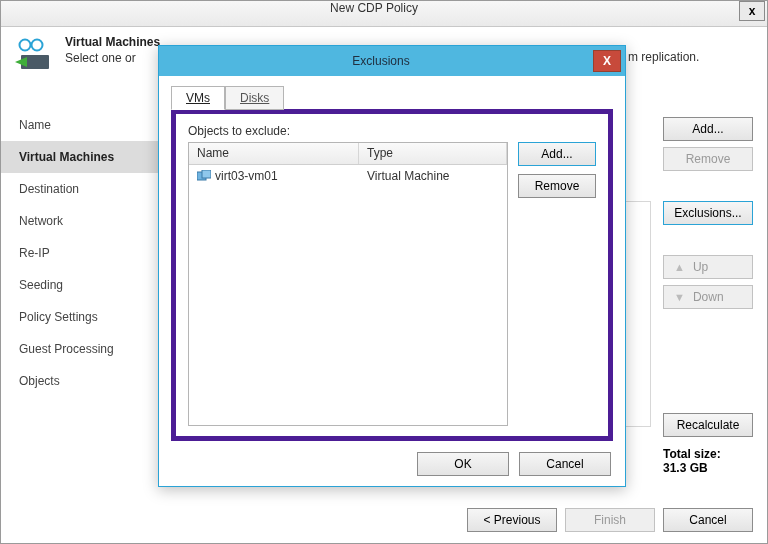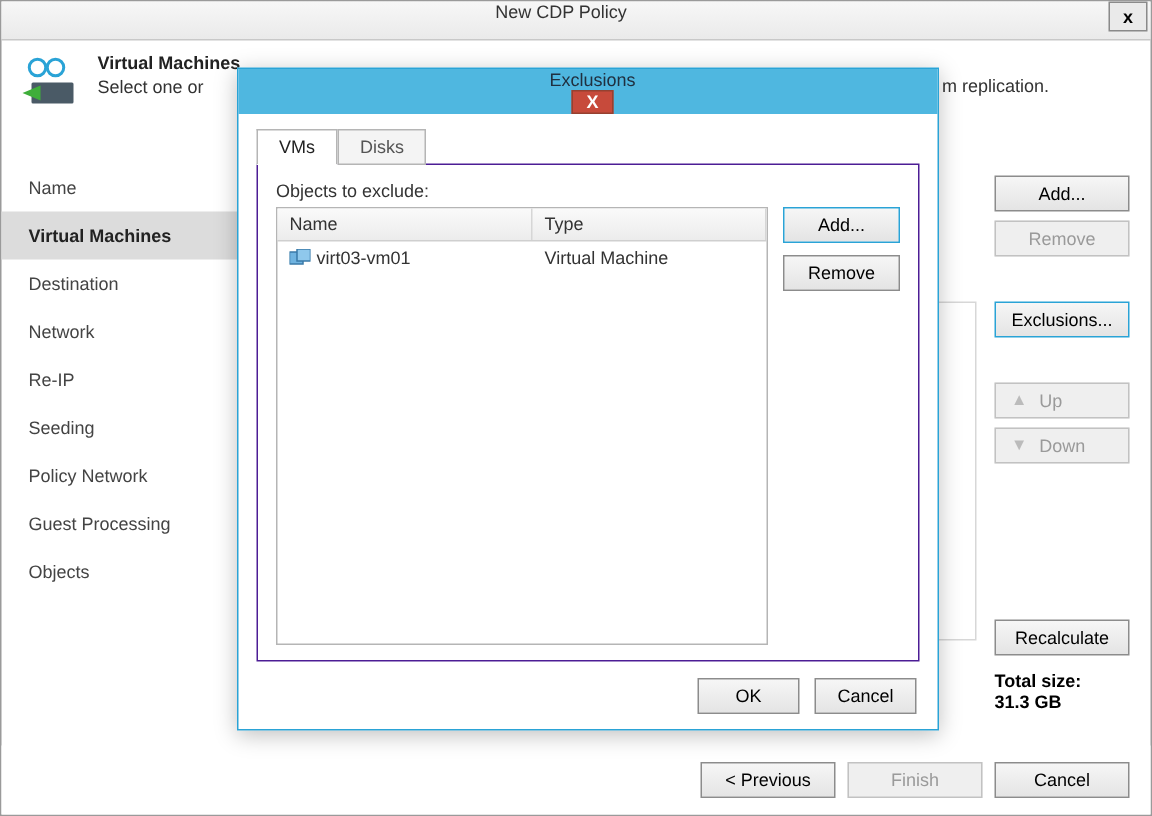--- a/index.html
+++ b/index.html
@@ -24,43 +24,43 @@
   .arrow-glyph { font-size: 11px; color: #777; }
   .disabled .arrow-glyph { color: #bbb; }
   .recalc-area { position: absolute; right: 14px; bottom: 22px; width: 90px; }
   .total-size { margin-top: 10px; font-size: 12px; }
   .total-size-label { font-weight: bold; }
   .total-size-val { font-weight: bold; }
   .footer { position: absolute; left: 0; right: 0; bottom: 0; height: 46px; background: #fff; border-top: 0px solid transparent; display: flex; align-items: center; justify-content: flex-end; padding-right: 14px; gap: 8px; }
   .footer .btn { width: 90px; }
   
   .inner-win { position: absolute; left: 157px; top: 44px; width: 468px; height: 442px; border: 1px solid #2aa3d6; background: #fff; box-shadow: 0 3px 14px rgba(0,0,0,0.25); }
-  .inner-title { height: 30px; background: #4fb7e0; display: flex; align-items: center; color: #fff; padding: 0 4px 0 10px; flex-direction: column; }
+  .inner-title { height: 30px; background: #4fb7e0; display: flex; align-items: center; color: #fff; padding: 0 4px 0 10px; }
   .inner-title-text { flex: 1; text-align: center; color: #203040; }
   .inner-close { width: 28px; height: 22px; background: #c74a3b; color: #fff; display: flex; align-items: center; justify-content: center; border: 1px solid #964030; font-weight: bold; }
   .inner-body { position: absolute; top: 40px; left: 12px; right: 12px; bottom: 46px; }
   .tabs { display: flex; gap: 0; margin-bottom: -1px; }
-  .tab { border: 1px solid #b5b5b5; border-bottom: 1px solid #b5b5b5; padding: 4px 14px; background: #f4f4f4; color: #555; position: relative; }
+  .tab { border: 1px solid #b5b5b5; border-bottom: 1px solid #b5b5b5; padding: 4px 14px; background: #f4f4f4; color: #555; position: relative; text-decoration: underline; }
   .tab.active { background: #fff; border-bottom-color: #fff; z-index: 2; color: #222; }
-  .tab-panel { border: 1px solid #4c1d95; height: calc(100% - 22px); padding: 10px 12px; background: #fff; }
+  .tab-panel { border: 5px solid #4c1d95; height: calc(100% - 22px); padding: 10px 12px; background: #fff; }
   .panel-label { margin-bottom: 4px; color: #333; }
   .panel-flex { display: flex; gap: 10px; height: calc(100% - 18px); }
   .grid { flex: 1; border: 1px solid #b5b5b5; background: #fff; }
   .grid-head { display: flex; height: 22px; background: linear-gradient(#fafafa,#ececec); border-bottom: 1px solid #cfcfcf; }
   .grid-col { padding: 3px 8px; border-right: 1px solid #d6d6d6; color: #333; }
   .col-name { width: 170px; }
   .col-type { flex: 1; }
   .grid-row { display: flex; height: 22px; align-items: center; }
   .grid-cell { padding: 2px 8px; color: #333; }
   .vm-icon { display: inline-block; width: 14px; height: 12px; margin-right: 4px; vertical-align: -2px; }
   .panel-buttons { width: 78px; display: flex; flex-direction: column; gap: 8px; }
   .panel-buttons .btn { width: 78px; }
   .btn.highlight { border-color: #2aa3d6; }
   .inner-footer { position: absolute; left: 0; right: 0; bottom: 0; height: 44px; display: flex; align-items: center; justify-content: flex-end; gap: 10px; padding-right: 14px; }
-  .inner-footer .btn { width: 68px; }
+  .inner-footer .btn { width: 92px; }
   .ghost-list { position:absolute; left:170px; top:120px; right:116px; bottom:70px; border:1px solid #d7d7d7; }
 </style>
 </head>
 <body>
 
 <div class="outer-win">
   <div class="outer-title">
     <span class="outer-title-text">New CDP Policy</span>
     <div class="close-btn">x</div>
   </div>
@@ -97,21 +97,21 @@
       <div class="sidebar-item">
           <span>Network</span>
         </div>
       <div class="sidebar-item">
           <span>Re-IP</span>
         </div>
       <div class="sidebar-item">
           <span>Seeding</span>
         </div>
       <div class="sidebar-item">
-          <span>Policy Network</span>
+          <span>Policy Settings</span>
         </div>
       <div class="sidebar-item">
           <span>Guest Processing</span>
         </div>
       <div class="sidebar-item">
           <span>Objects</span>
         </div>
     </div>
 
     <div class="content-right">

